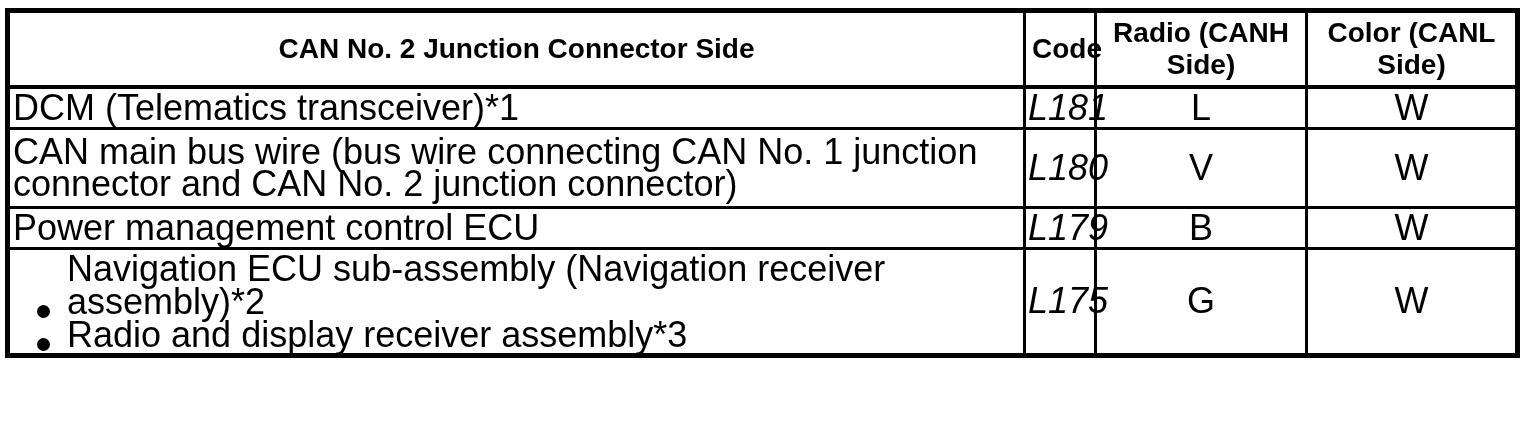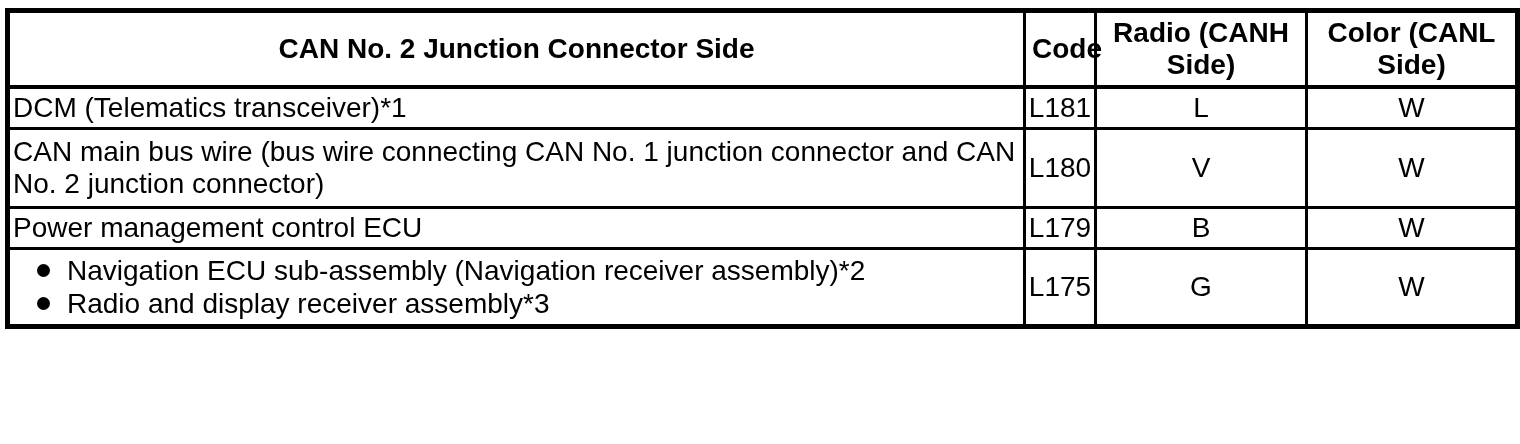--- a/index.html
+++ b/index.html
@@ -33,39 +33,40 @@
     text-align: center;
     vertical-align: middle;
     padding: 4px 6px;
     line-height: 1.15;
   }
   thead tr { height: 66px; }
   tbody tr { height: 41px; }
   tbody tr.tall-2line { height: 79px; }
   tbody tr.tall-bullets { height: 78px; }
   td {
-    font-size: 28px;
+    font-size: 36px;
     vertical-align: middle;
     line-height: 32px;
   }
   td.c-device {
     text-align: left;
     padding: 2px 2px 2px 3px;
   }
   td.c-code {
     text-align: center;
     padding: 2px 2px;
+    font-style: italic;
   }
   td.c-color {
     text-align: center;
     padding: 2px 4px;
   }
   .bullet-line {
     display: flex;
-    align-items: center;
+    align-items: flex-end;
     padding-left: 24px;
     line-height: 33px;
   }
   .bullet-dot {
     display: inline-block;
     width: 13px;
     height: 13px;
     border-radius: 50%;
     background: #000000;
     margin-right: 17px;

